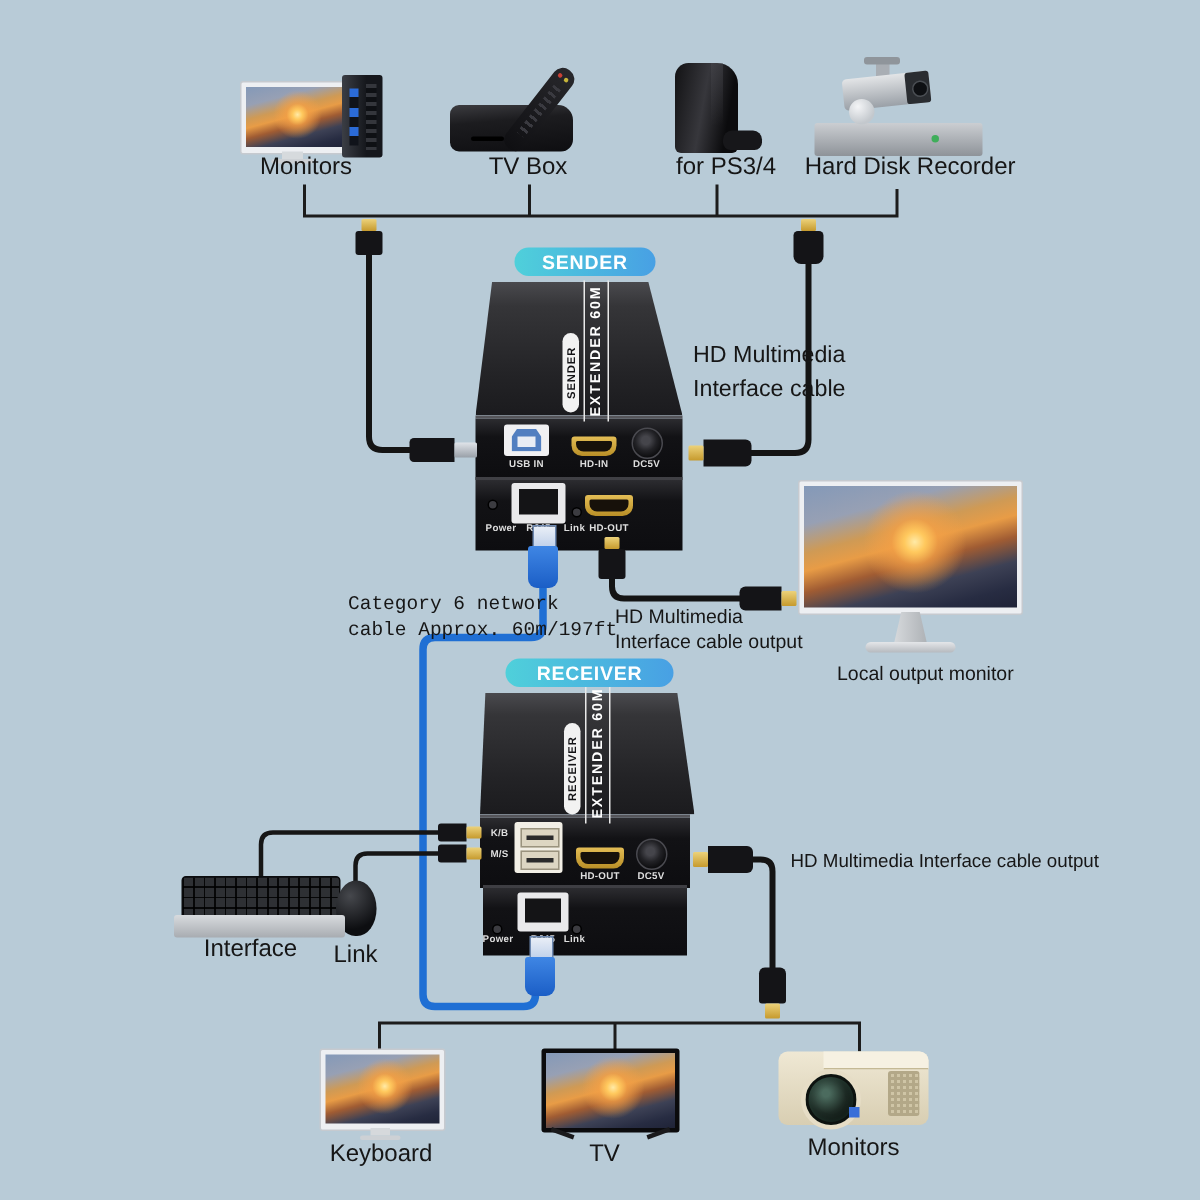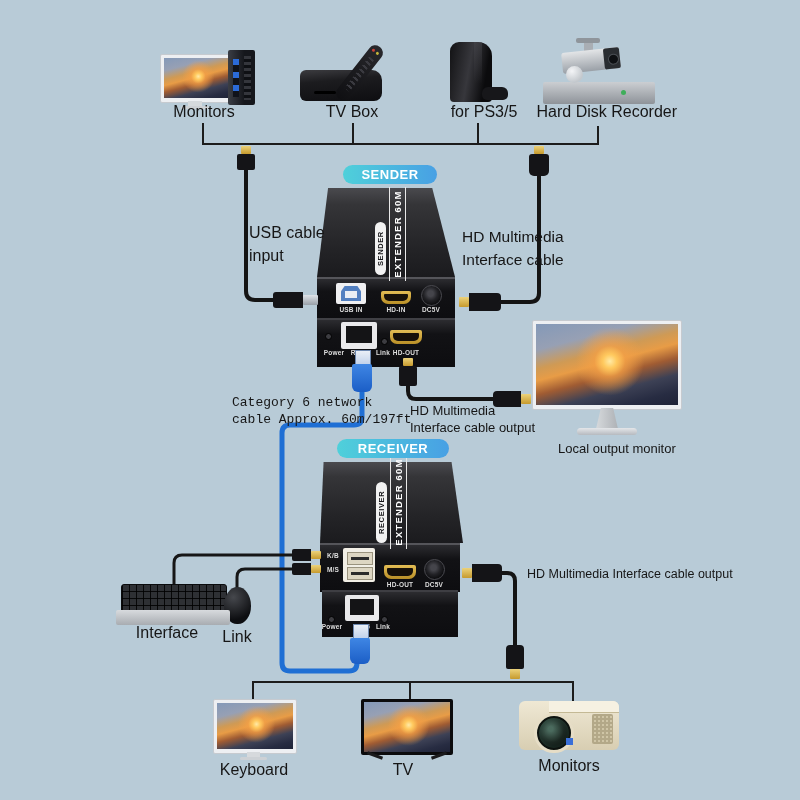--- a/index.html
+++ b/index.html
@@ -80,21 +80,21 @@
     </div>
   </div>
   <div class="lbl" style="left:302px;top:103px;width:100px;">TV Box</div>
 
   <div class="abs" style="z-index:10;">
     <div class="abs" style="left:450px;top:42px;width:42px;height:60px;z-index:10;border-radius:9px 14px 4px 4px;background:linear-gradient(100deg,#121214 0%,#37373c 45%,#0b0b0d 80%);">
       <div class="abs" style="left:24px;top:0;width:8px;height:100%;background:linear-gradient(#4a4a50,transparent 70%);opacity:.5;"></div>
     </div>
     <div class="abs" style="left:482px;top:87px;width:26px;height:13px;z-index:11;border-radius:6px 6px 5px 5px;background:#17171a;"></div>
   </div>
-  <div class="lbl" style="left:434px;top:103px;width:100px;">for PS3/5</div>
+  <div class="lbl" style="left:434px;top:103px;width:100px;">for PS3/4</div>
 
   <div class="abs" style="z-index:10;">
     <div class="abs" style="left:584px;top:40px;width:9px;height:15px;background:#a9aeb4;z-index:10;"></div>
     <div class="abs" style="left:576px;top:38px;width:24px;height:5px;background:#8f959b;border-radius:2px;z-index:10;"></div>
     <div class="abs" style="left:562px;top:50px;width:58px;height:21px;z-index:11;transform:rotate(-6deg);border-radius:3px;background:linear-gradient(#e3e5e7,#9aa0a7);">
       <div class="abs" style="right:0;top:0;width:16px;height:21px;background:#2a2d31;border-radius:2px;">
         <div class="abs" style="left:4px;top:6px;width:9px;height:9px;border-radius:50%;background:#0e1013;border:1px solid #4a4e53;"></div>
       </div>
     </div>
     <div class="abs" style="left:566px;top:66px;width:17px;height:17px;border-radius:50%;z-index:12;background:radial-gradient(circle at 35% 30%,#f4f5f7,#c3c8cd 70%);"></div>
@@ -134,22 +134,20 @@
   </div>
   <div class="led" style="left:381px;top:338px;"></div>
   <div class="hdmiport" style="left:390px;top:330px;width:32px;height:14px;">
       <i></i>
     </div>
   <div class="plabel" style="left:320px;top:349px;width:28px;">Power</div>
   <div class="plabel" style="left:345px;top:349px;width:28px;">RJ45</div>
   <div class="plabel" style="left:372px;top:349px;width:22px;">Link</div>
   <div class="plabel" style="left:388px;top:349px;width:36px;">HD-OUT</div>
 
-  <div class="ann big" style="left:249px;top:221px;">USB cable
-input</div>
   <div class="ann big" style="left:462px;top:225px;font-size:15.5px;">HD Multimedia
 Interface cable</div>
   <div class="ann small" style="left:232px;top:394px;font-family:Liberation Mono, monospace;">Category 6 network
 cable Approx. 60m/197ft</div>
   <div class="ann small" style="left:410px;top:402px;">HD Multimedia
 Interface cable output</div>
   <div class="ann small" style="left:558px;top:440px;">Local output monitor</div>
   <div class="ann small" style="left:527px;top:566px;font-size:12.5px;">HD Multimedia Interface cable output</div>
 
   <div class="framewhite" style="left:532px;top:320px;width:148px;height:88px;z-index:10;">

